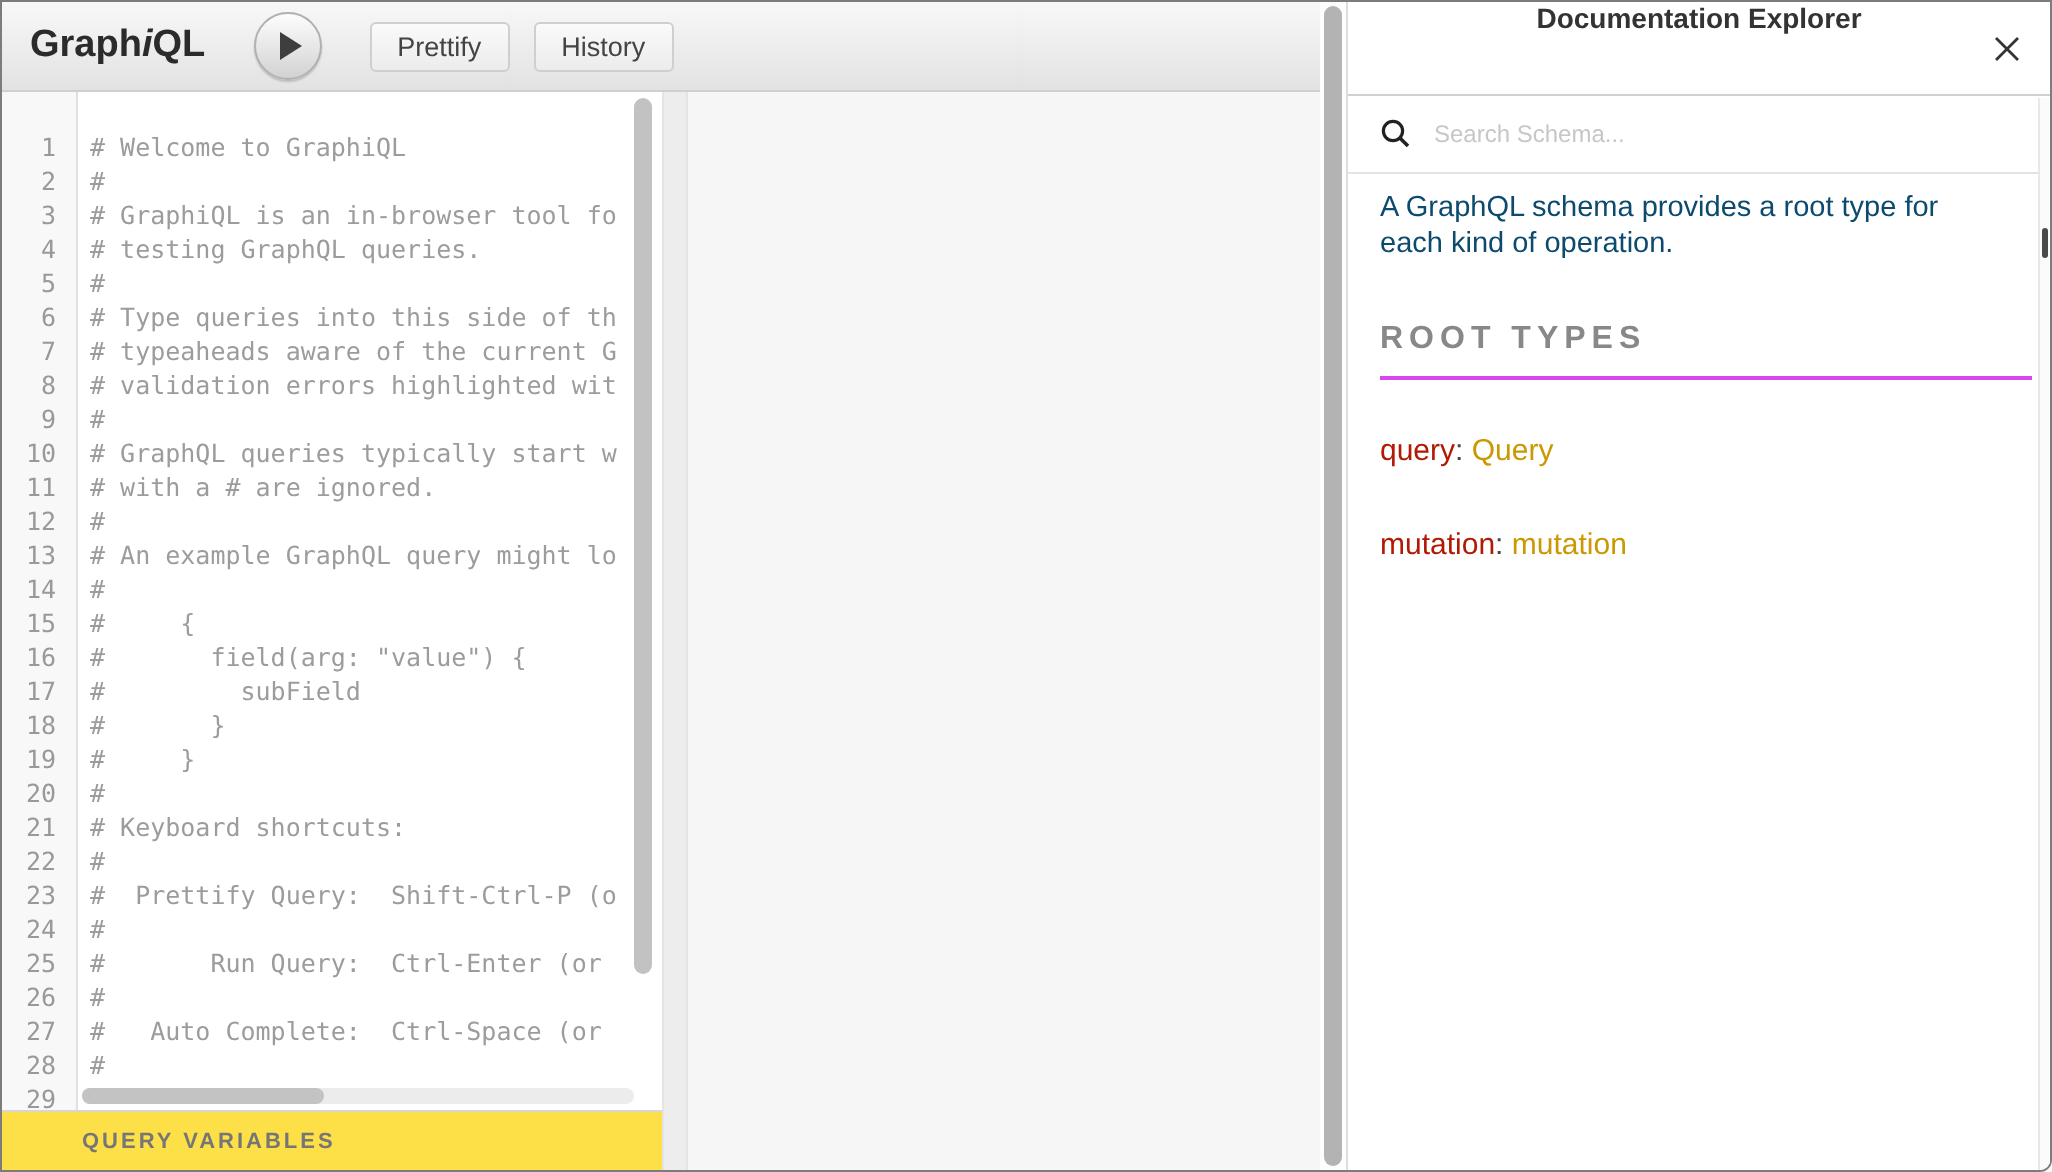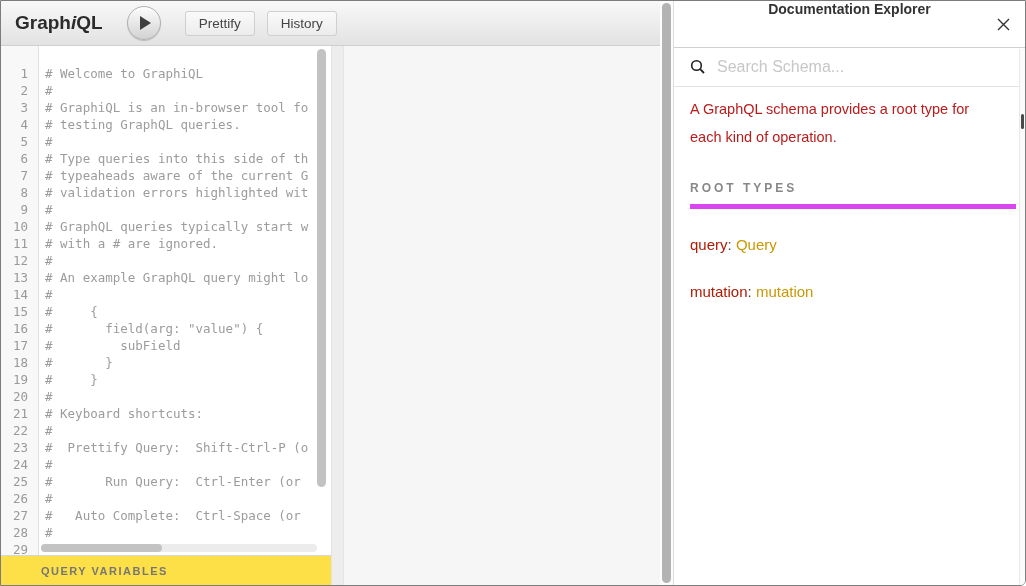--- a/index.html
+++ b/index.html
@@ -53,25 +53,25 @@
   .result-col { flex:1; background:#f6f6f6; }
   
   .mid-scrollbar { width:13px; flex:0 0 13px; background:#fdfdfd; display:flex; justify-content:center; padding:2px 0; box-sizing:border-box; }
   .mid-thumb { width:9px; height:100%; background:#b3b3b3; border-radius:5px; }
   
   .doc-panel { flex:1; background:#fff; border-left:1px solid #ddd; display:flex; flex-direction:column; position:relative; min-width:0; }
   .doc-title-bar { flex:0 0 47px; height:47px; box-sizing:border-box; border-bottom:1px solid #d0d0d0; display:flex; align-items:flex-start; justify-content:center; position:relative; background:#fff; }
   .doc-title { font-size:14px; font-weight:bold; color:#333; }
   .doc-close { position:absolute; right:13px; top:50%; transform:translateY(-50%); width:18px; height:18px; cursor:pointer; display:flex; align-items:center; justify-content:center; }
   .doc-search-row { flex:0 0 39px; height:39px; box-sizing:border-box; border-bottom:1px solid #e3e3e3; display:flex; align-items:center; padding:0 16px; gap:9px; }
-  .doc-search-input { border:none; outline:none; flex:1; font-size:16px; color:#737373; font-family:inherit; background:transparent; }
+  .doc-search-input { border:none; outline:none; flex:1; font-size:12px; color:#737373; font-family:inherit; background:transparent; }
   .doc-search-input::placeholder { color:#c7c7c7; }
   .doc-content { flex:1; padding:8px 16px 0 16px; }
-  .doc-desc { font-size:14.5px; line-height:28px; color:#b91c1c; margin:0 10px 0 0; }
-  .doc-section-title { margin:30px -7px 0 0; font-size:12px; font-weight:bold; color:#888; letter-spacing:3px; padding-bottom:9px; border-bottom:5px solid #d946ef; }
+  .doc-desc { font-size:14.5px; line-height:18px; color:#0c4a6e; margin:0 10px 0 0; }
+  .doc-section-title { margin:30px -7px 0 0; font-size:16px; font-weight:bold; color:#888; letter-spacing:3px; padding-bottom:9px; border-bottom:2px solid #d946ef; }
   .doc-item { margin-top:27px; font-size:15px; }
   .doc-item + .doc-item { margin-top:30px; }
   .fsep { color:#444; }
   .ftype { text-decoration:none; cursor:pointer; }
   .doc-scrollbar { position:absolute; top:48px; right:0; bottom:0; width:6px; border-left:1px solid #e8e8e8; background:#fbfbfb; box-sizing:border-box; }
   .doc-scroll-thumb { position:absolute; top:65px; left:1px; width:3px; height:15px; background:#4a4a4a; border-radius:2px; }
 </style>
 </head>
 <body>
 

